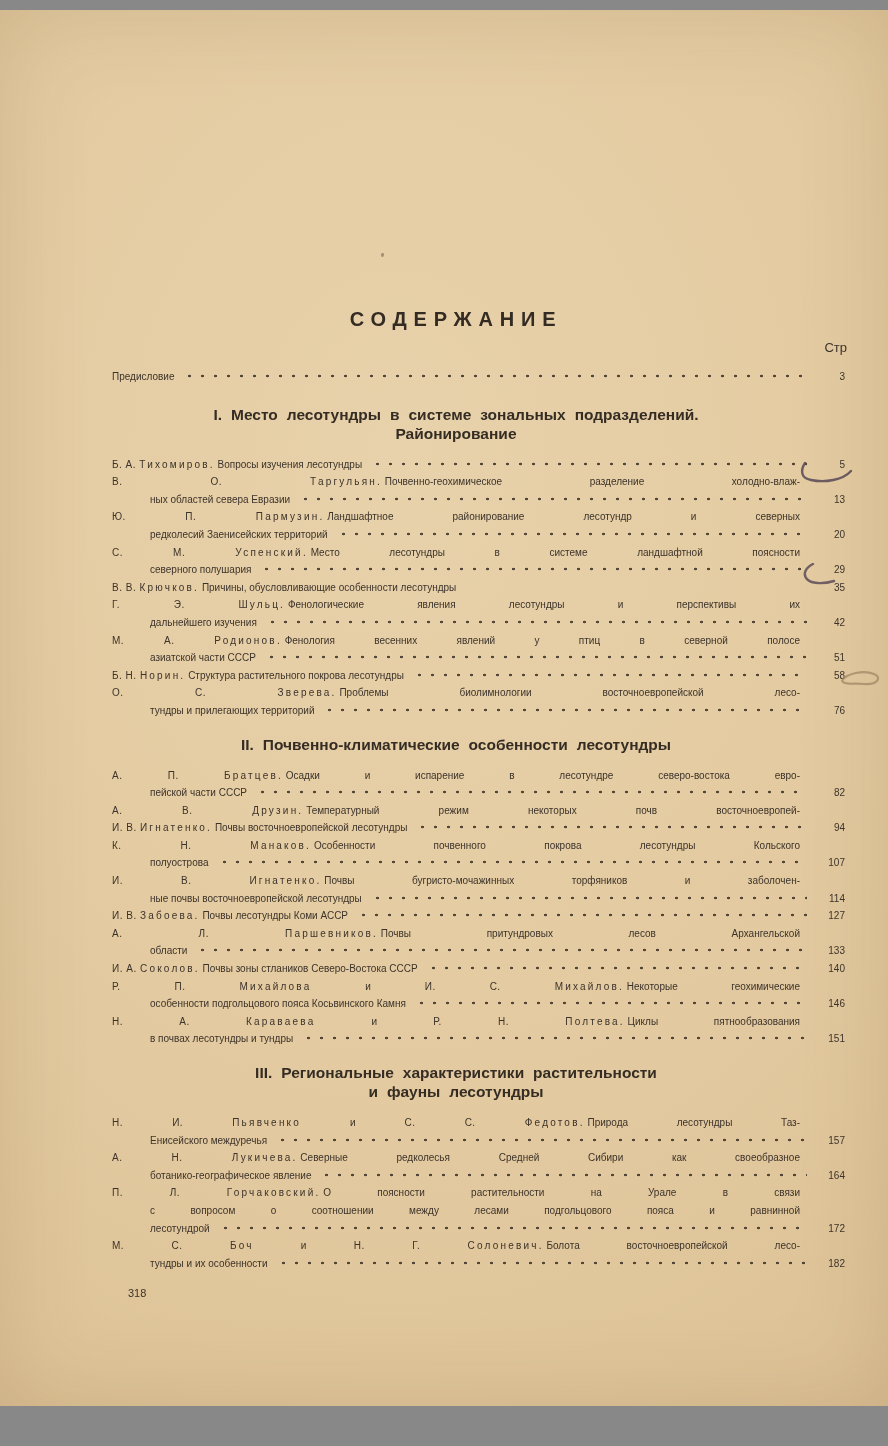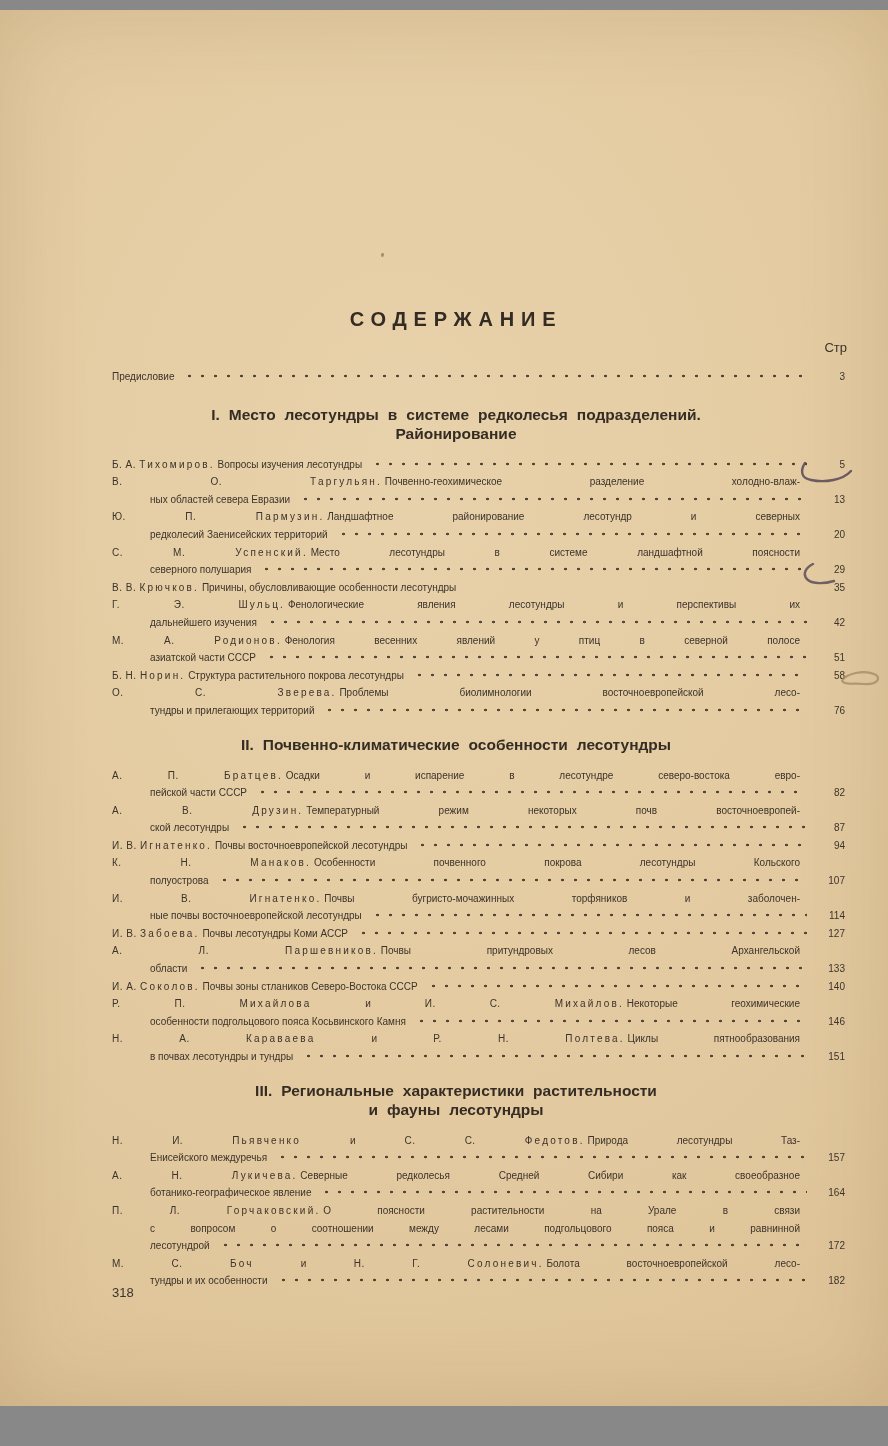--- a/index.html
+++ b/index.html
@@ -61,22 +61,22 @@
   .sec-head{
     margin:15px 53px 13px 0;
     text-align:center;
   }
   .sec-head-line{
     font-size:15.5px;font-weight:bold;line-height:19px;
     word-spacing:.3em;color:#352d24;
   }
   #toc .sec-head:first-child{margin-top:19px;}
   .folio{
-    position:absolute;left:112px;top:1274px;
-    font-size:13px;line-height:18px;
+    position:absolute;left:128px;top:1274px;
+    font-size:11px;line-height:18px;
   }
   .pen-mark{position:absolute;pointer-events:none;}
   .mark-5{left:798px;top:451px;}
   .mark-29{left:801px;top:553px;}
   .mark-58{left:840px;top:659px;}
   .speck{
     position:absolute;left:381px;top:243px;width:3px;height:4px;
     background:#6b5b43;border-radius:50% 40% 60% 50%;opacity:.55;
   }
 </style>
@@ -92,21 +92,21 @@
     <div class="str-head">Стр</div>
 
     <div class="line fin preface">
       <span class="txt">Предисловие</span>
       <span class="lead"></span>
       <span class="pg">3</span>
     </div>
 
     <div id="toc">
         <div class="sec-head">
-          <div class="sec-head-line">I. Место лесотундры в системе редколесья подразделений.</div>
+          <div class="sec-head-line">I. Место лесотундры в системе зональных подразделений.</div>
           <div class="sec-head-line">Районирование</div>
         </div>
         <div class="line fin">
           <span class="txt"><span class="authors"><span class="ini">Б. А.&nbsp;</span><span class="sp">Тихомиров</span>.</span><span class="ttl"> Вопросы изучения лесотундры</span></span>
           <span class="lead"></span>
           <span class="pg">5</span>
         </div>
         <div class="line jl"><span class="authors"><span class="ini">В. О.&nbsp;</span><span class="sp">Таргульян</span>.</span><span class="ttl"> Почвенно-геохимическое разделение холодно-влаж-</span></div>
         <div class="line ind fin">
           <span class="txt">ных областей севера Евразии</span>
@@ -156,25 +156,20 @@
         <div class="sec-head">
           <div class="sec-head-line">II. Почвенно-климатические особенности лесотундры</div>
         </div>
         <div class="line jl"><span class="authors"><span class="ini">А. П.&nbsp;</span><span class="sp">Братцев</span>.</span><span class="ttl"> Осадки и испарение в лесотундре северо-востока евро-</span></div>
         <div class="line ind fin">
           <span class="txt">пейской части СССР</span>
           <span class="lead"></span>
           <span class="pg">82</span>
         </div>
         <div class="line jl"><span class="authors"><span class="ini">А. В.&nbsp;</span><span class="sp">Друзин</span>.</span><span class="ttl"> Температурный режим некоторых почв восточноевропей-</span></div>
-        <div class="line ind fin">
-          <span class="txt">ской лесотундры</span>
-          <span class="lead"></span>
-          <span class="pg">87</span>
-        </div>
         <div class="line fin">
           <span class="txt"><span class="authors"><span class="ini">И. В.&nbsp;</span><span class="sp">Игнатенко</span>.</span><span class="ttl"> Почвы восточноевропейской лесотундры</span></span>
           <span class="lead"></span>
           <span class="pg">94</span>
         </div>
         <div class="line jl"><span class="authors"><span class="ini">К. Н.&nbsp;</span><span class="sp">Манаков</span>.</span><span class="ttl"> Особенности почвенного покрова лесотундры Кольского</span></div>
         <div class="line ind fin">
           <span class="txt">полуострова</span>
           <span class="lead"></span>
           <span class="pg">107</span>

